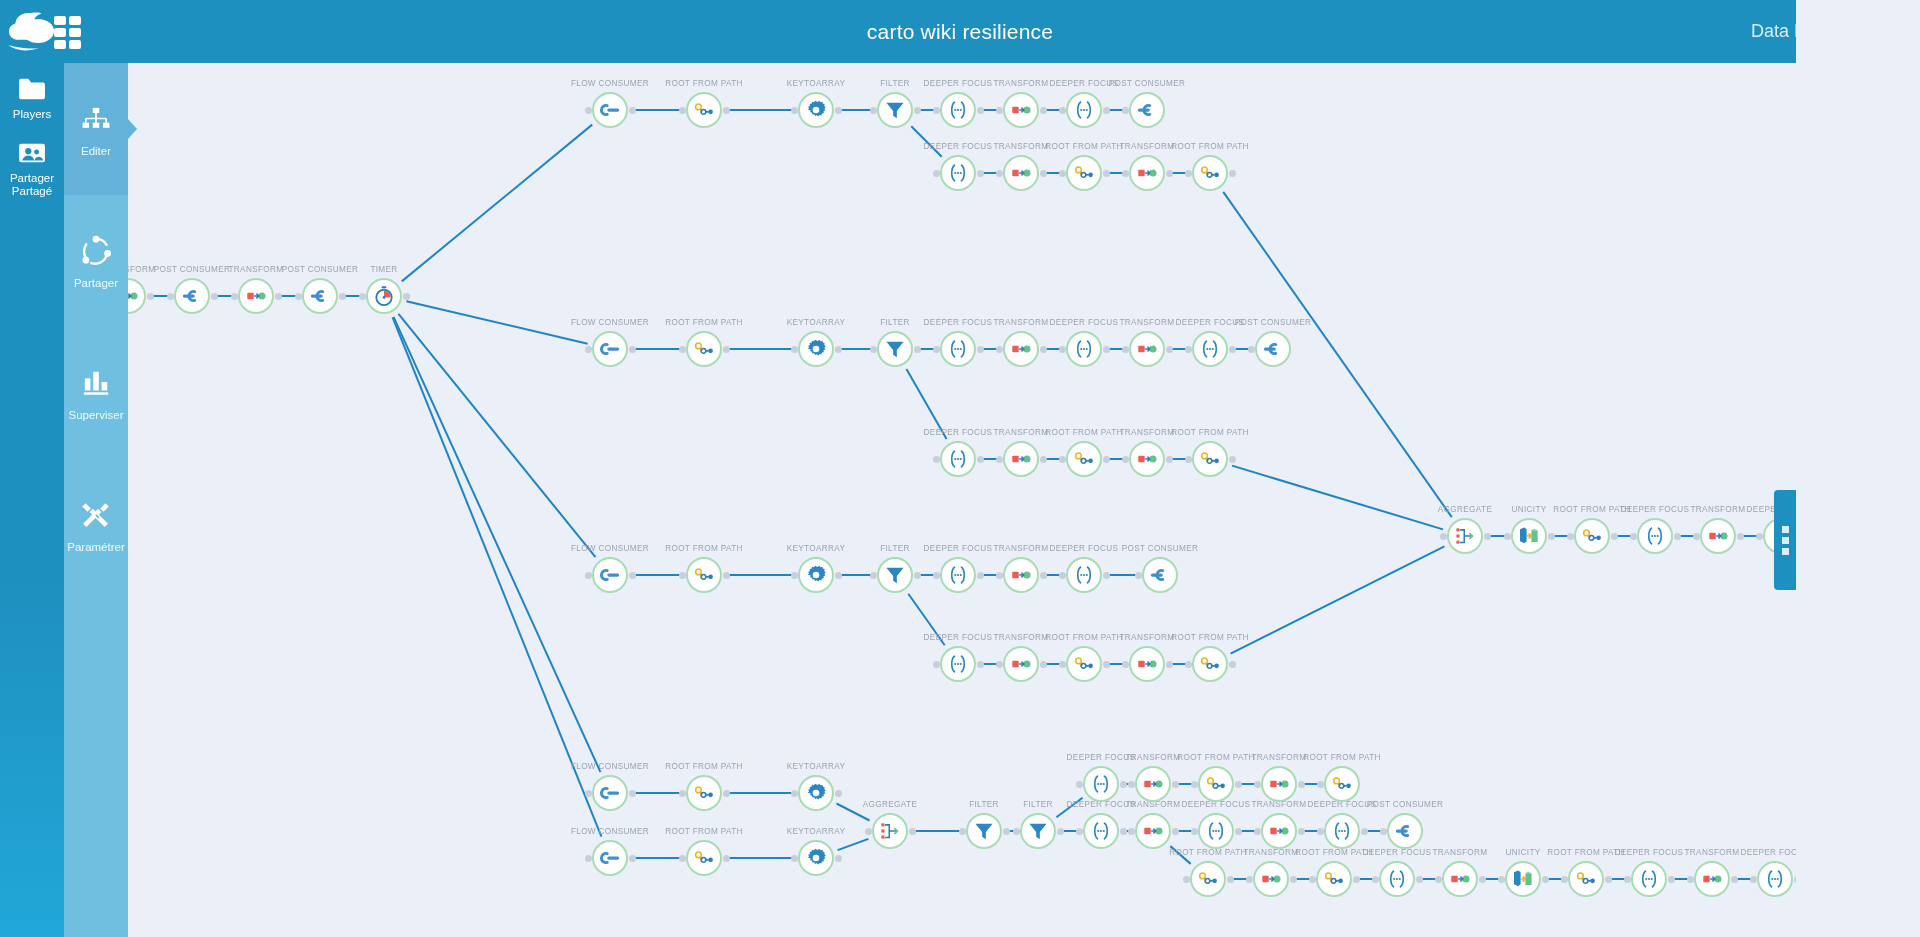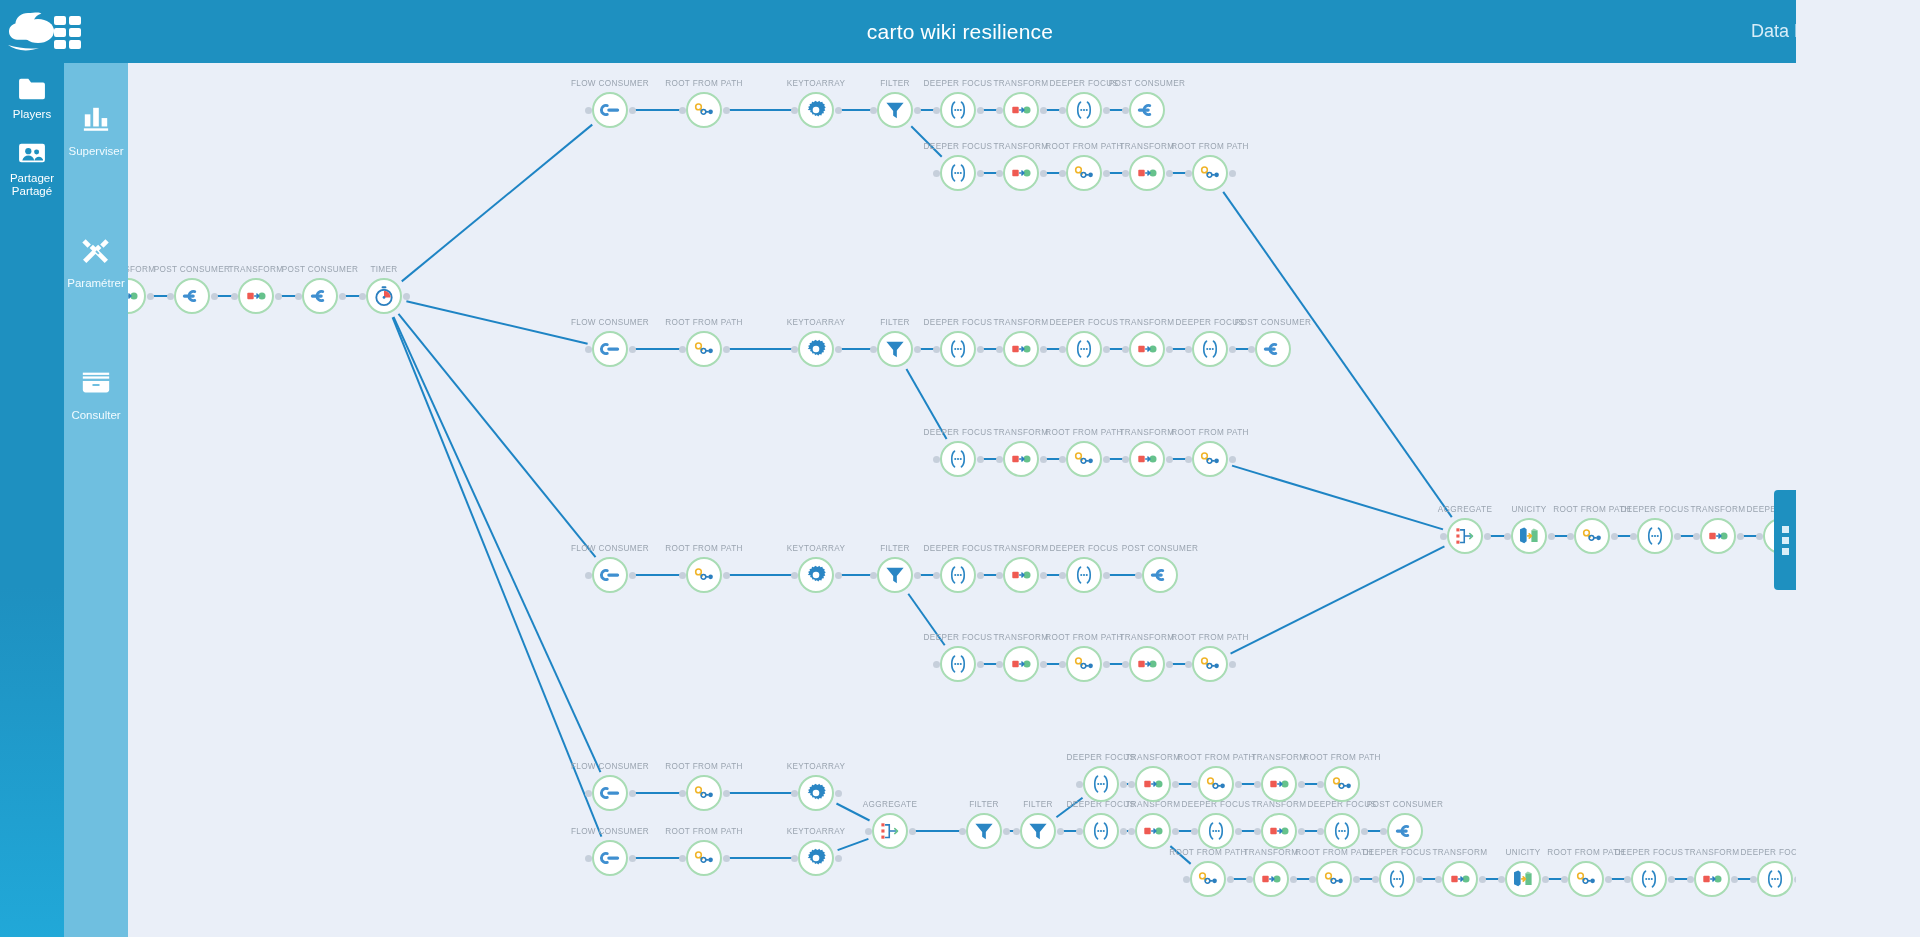--- a/index.html
+++ b/index.html
@@ -152,21 +152,46 @@
           <path fill="#1e90c0" d="M5.5 21c.9-3.4 3.4-5.2 6.5-5.2s5.6 1.8 6.5 5.2H5.5z"></path>
           <path fill="#1e90c0" d="M18.6 21c.7-2.6 2.6-4 4.9-4 2 0 3.6 1.1 4.4 3.1V21h-9.3z"></path>
         </svg>
       </span>
       <div class="lbl">Partager Partagé</div>
     </div>
   </div>
 
   <div id="nav">
 
-
+    <div class="nav-item active">
+      <span class="nav-ico">
+        <svg viewBox="0 0 32 28" width="30" height="26" aria-hidden="true">
+          <rect x="12.5" y="2" width="7" height="5.5" fill="#ffffff"></rect>
+          <path stroke="#ffffff" stroke-width="1.8" fill="none" d="M16 7.5v6M5 13.5h22M5 13.5v5M16 13.5v5M27 13.5v5"></path>
+          <rect x="1.5" y="18" width="7" height="5.5" fill="#ffffff"></rect>
+          <rect x="12.5" y="18" width="7" height="5.5" fill="#ffffff"></rect>
+          <rect x="23.5" y="18" width="7" height="5.5" fill="#ffffff"></rect>
+        </svg>
+      </span>
+      <span class="nav-lbl">Editer</span>
+    </div>
+
+    <div class="nav-item">
+      <span class="nav-ico">
+        <svg viewBox="0 0 34 34" width="32" height="32" aria-hidden="true">
+          <path d="M17 4a13 13 0 0111.2 6.4" stroke="#ffffff" stroke-width="2.6" fill="none" stroke-linecap="round"></path>
+          <path d="M28.4 21.6A13 13 0 0112 29.8" stroke="#ffffff" stroke-width="2.6" fill="none" stroke-linecap="round"></path>
+          <path d="M7.3 25.6A13 13 0 016.6 10" stroke="#ffffff" stroke-width="2.6" fill="none" stroke-linecap="round"></path>
+          <circle cx="17" cy="4.4" r="3.6" fill="#ffffff"></circle>
+          <circle cx="29.3" cy="19.6" r="3.6" fill="#ffffff"></circle>
+          <circle cx="6.2" cy="26.8" r="3.6" fill="#ffffff"></circle>
+        </svg>
+      </span>
+      <span class="nav-lbl">Partager</span>
+    </div>
 
     <div class="nav-item">
       <span class="nav-ico">
         <svg viewBox="0 0 34 30" width="32" height="28" aria-hidden="true">
           <rect x="5" y="10" width="6" height="13" fill="#ffffff"></rect>
           <rect x="14" y="3" width="6" height="20" fill="#ffffff"></rect>
           <rect x="23" y="14" width="6" height="9" fill="#ffffff"></rect>
           <rect x="4" y="25" width="26" height="2.6" fill="#ffffff"></rect>
         </svg>
       </span>
@@ -183,31 +208,20 @@
           <g stroke="#ffffff" stroke-width="2.2" fill="none">
             <path d="M28 28L12 12" stroke-width="5"></path>
             <path d="M10 10L6 6l-2 2 4 4z" fill="#ffffff"></path>
           </g>
           <path d="M17 17l3 3" stroke="#6fbfe0" stroke-width="2"></path>
         </svg>
       </span>
       <span class="nav-lbl">Paramétrer</span>
     </div>
 
-    <div class="nav-item">
-      <span class="nav-ico">
-        <svg viewBox="0 0 34 26" width="32" height="26" aria-hidden="true">
-          <rect x="3" y="2" width="28" height="2.4" fill="#ffffff"></rect>
-          <rect x="3" y="6" width="28" height="2.4" fill="#ffffff"></rect>
-          <path fill="#ffffff" d="M3 11h28v9a3 3 0 01-3 3H6a3 3 0 01-3-3v-9z"></path>
-          <rect x="13" y="14" width="8" height="2.2" rx="1.1" fill="#6fbfe0"></rect>
-        </svg>
-      </span>
-      <span class="nav-lbl">Consulter</span>
-    </div>
   </div>
 
   <div id="canvas">
     <svg id="edges">
         <line x1="23" y1="233" x2="41" y2="233" stroke="#1e84c4" stroke-width="2"></line>
         <line x1="87" y1="233" x2="105" y2="233" stroke="#1e84c4" stroke-width="2"></line>
         <line x1="151" y1="233" x2="169" y2="233" stroke="#1e84c4" stroke-width="2"></line>
         <line x1="215" y1="233" x2="233" y2="233" stroke="#1e84c4" stroke-width="2"></line>
         <line x1="273.7589311038911" y1="218.38424254281531" x2="464.2410688961089" y2="61.61575745718469" stroke="#1e84c4" stroke-width="2"></line>
         <line x1="278.392487041884" y1="238.251335456725" x2="459.607512958116" y2="280.74866454327497" stroke="#1e84c4" stroke-width="2"></line>

